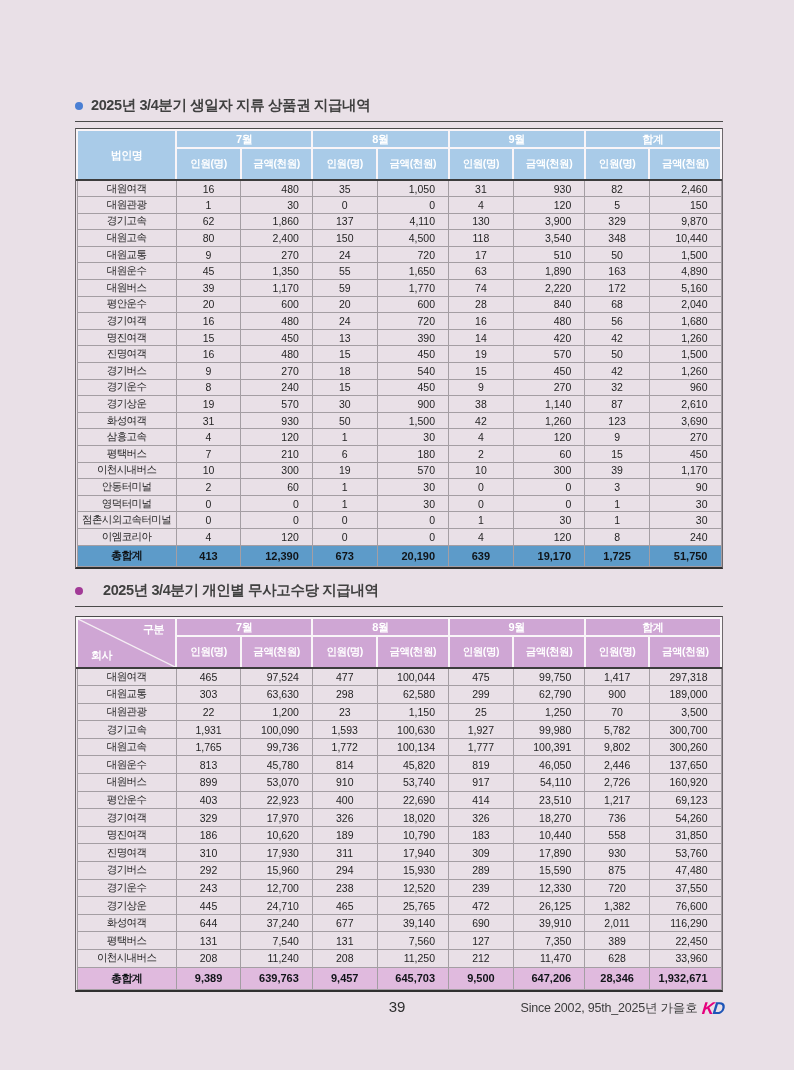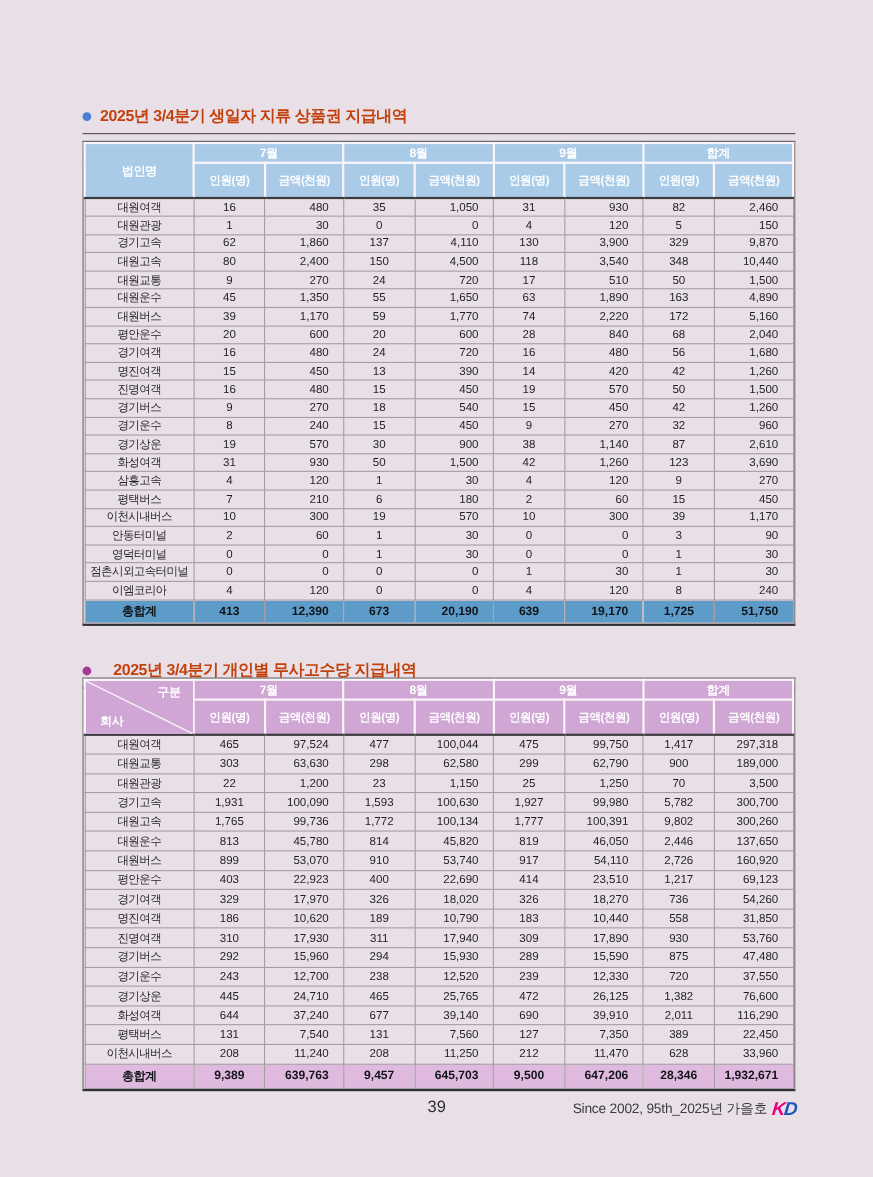--- a/index.html
+++ b/index.html
@@ -14,21 +14,21 @@
   .abs { position:absolute; }
 
   
   .sec-title {
     left:75px; width:648px;
     display:flex; align-items:center; gap:8px;
     padding-bottom:6px;
     border-bottom:1.6px solid #4a4a4a;
   }
   .bullet { width:8px; height:8px; border-radius:50%; flex:0 0 auto; }
-  .sec-title h2 { font-size:14.5px; color:#c2410c; letter-spacing:-0.4px; font-weight:bold; }
+  .sec-title h2 { font-size:14.5px; color:#404040; letter-spacing:-0.4px; font-weight:bold; }
 
   
   .tbl-wrap {
     left:75px; width:648px;
     border:1px solid #6e686c;
     border-top:1.8px solid #4a4a4a;
     border-bottom:2.4px solid #303030;
   }
   table { width:100%; border-collapse:collapse; table-layout:fixed; }
 
@@ -374,21 +374,21 @@
           <td class="amt">20,190</td>
           <td class="cnt">639</td>
           <td class="amt">19,170</td>
           <td class="cnt">1,725</td>
           <td class="amt">51,750</td>
         </tr>
       </tbody>
     </table>
   </div>
 
-<div class="abs sec-title" style="top:600px;gap:20px;">
+<div class="abs sec-title" style="top:581px;gap:20px;">
   <span class="bullet" style="background: rgb(162, 58, 151);"></span>
   <h2>2025년 3/4분기 개인별 무사고수당 지급내역</h2>
 </div>
 
 <div class="abs tbl-wrap t1" style="top: 616px; --hdr-bg: #cfa6d4; --total-bg: #e0bade;">
     <table>
       <colgroup>
         <col style="width: 15.4%;">
         <col style="width: 10.05%;">
         <col style="width: 11.1%;">

